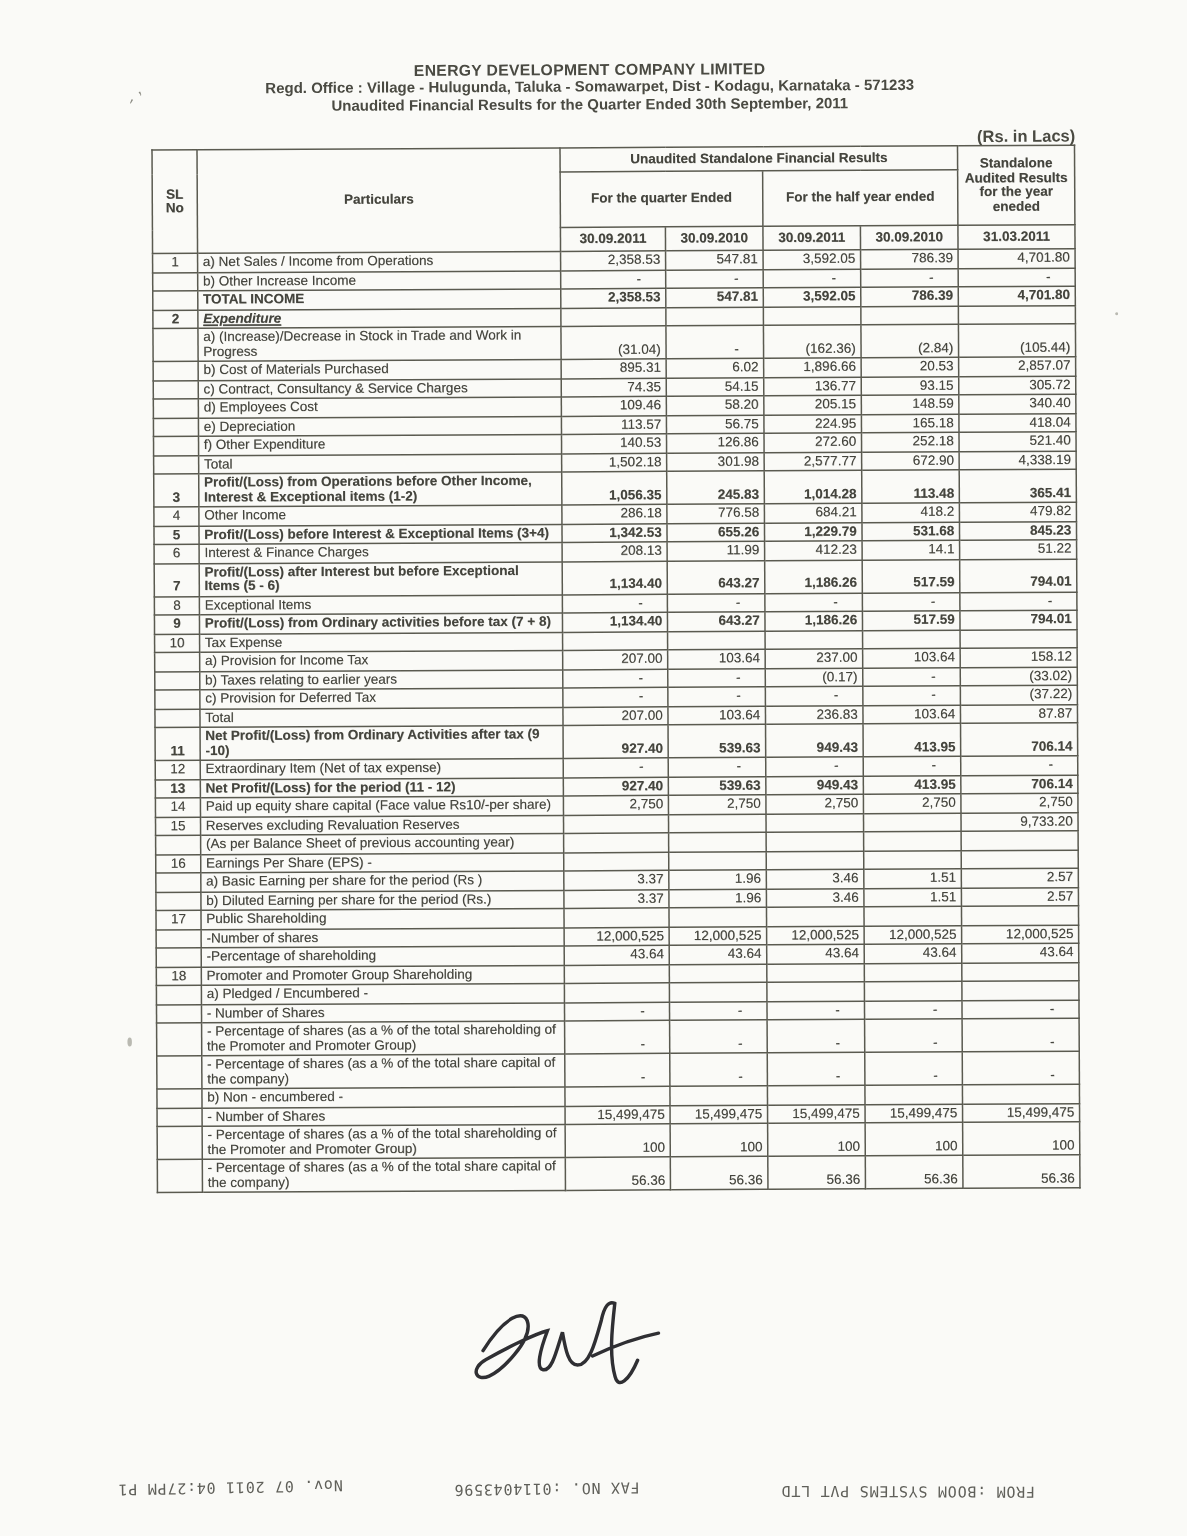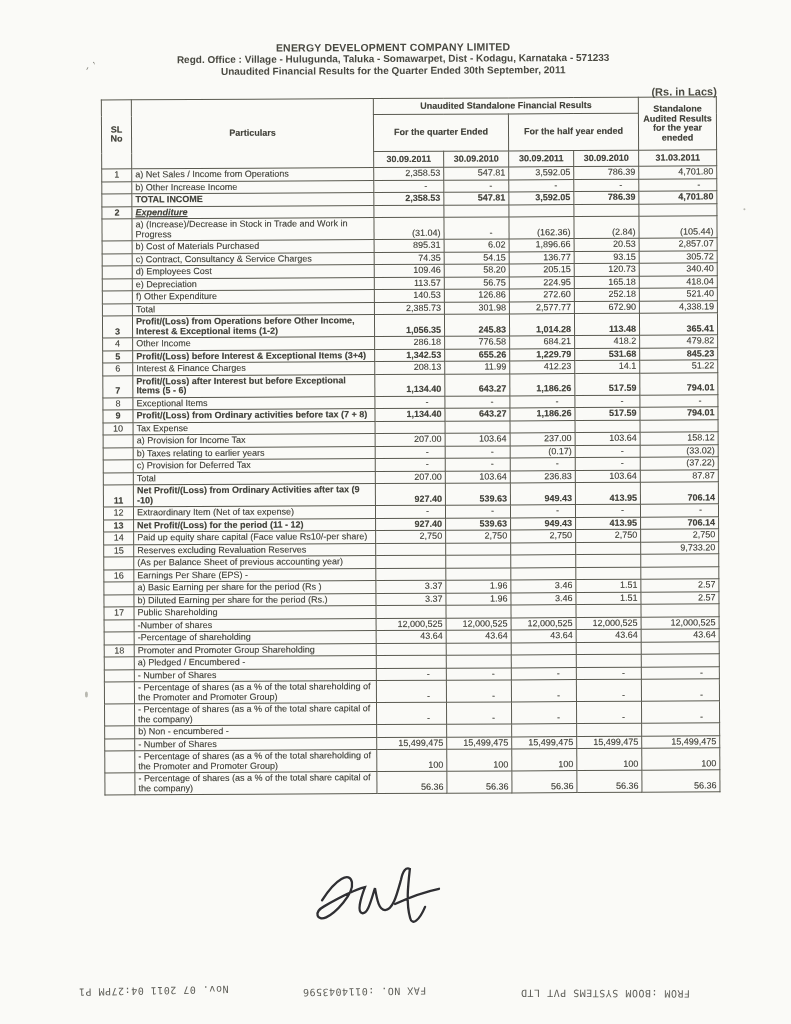--- a/index.html
+++ b/index.html
@@ -174,21 +174,21 @@
       <td class="val">93.15</td>
       <td class="val">305.72</td>
     </tr>
 
     <tr>
       <td class="sl"></td>
       <td class="label">d) Employees Cost</td>
       <td class="val">109.46</td>
       <td class="val">58.20</td>
       <td class="val">205.15</td>
-      <td class="val">120.73</td>
+      <td class="val">148.59</td>
       <td class="val">340.40</td>
     </tr>
 
     <tr>
       <td class="sl"></td>
       <td class="label">e) Depreciation</td>
       <td class="val">113.57</td>
       <td class="val">56.75</td>
       <td class="val">224.95</td>
       <td class="val">165.18</td>
@@ -201,21 +201,21 @@
       <td class="val">140.53</td>
       <td class="val">126.86</td>
       <td class="val">272.60</td>
       <td class="val">252.18</td>
       <td class="val">521.40</td>
     </tr>
 
     <tr>
       <td class="sl"></td>
       <td class="label">Total</td>
-      <td class="val">2,385.73</td>
+      <td class="val">1,502.18</td>
       <td class="val">301.98</td>
       <td class="val">2,577.77</td>
       <td class="val">672.90</td>
       <td class="val">4,338.19</td>
     </tr>
 
     <tr class="b">
       <td class="sl">3</td>
       <td class="label">Profit/(Loss) from Operations before Other Income, Interest &amp; Exceptional items (1-2)</td>
       <td class="val">1,056.35</td>

